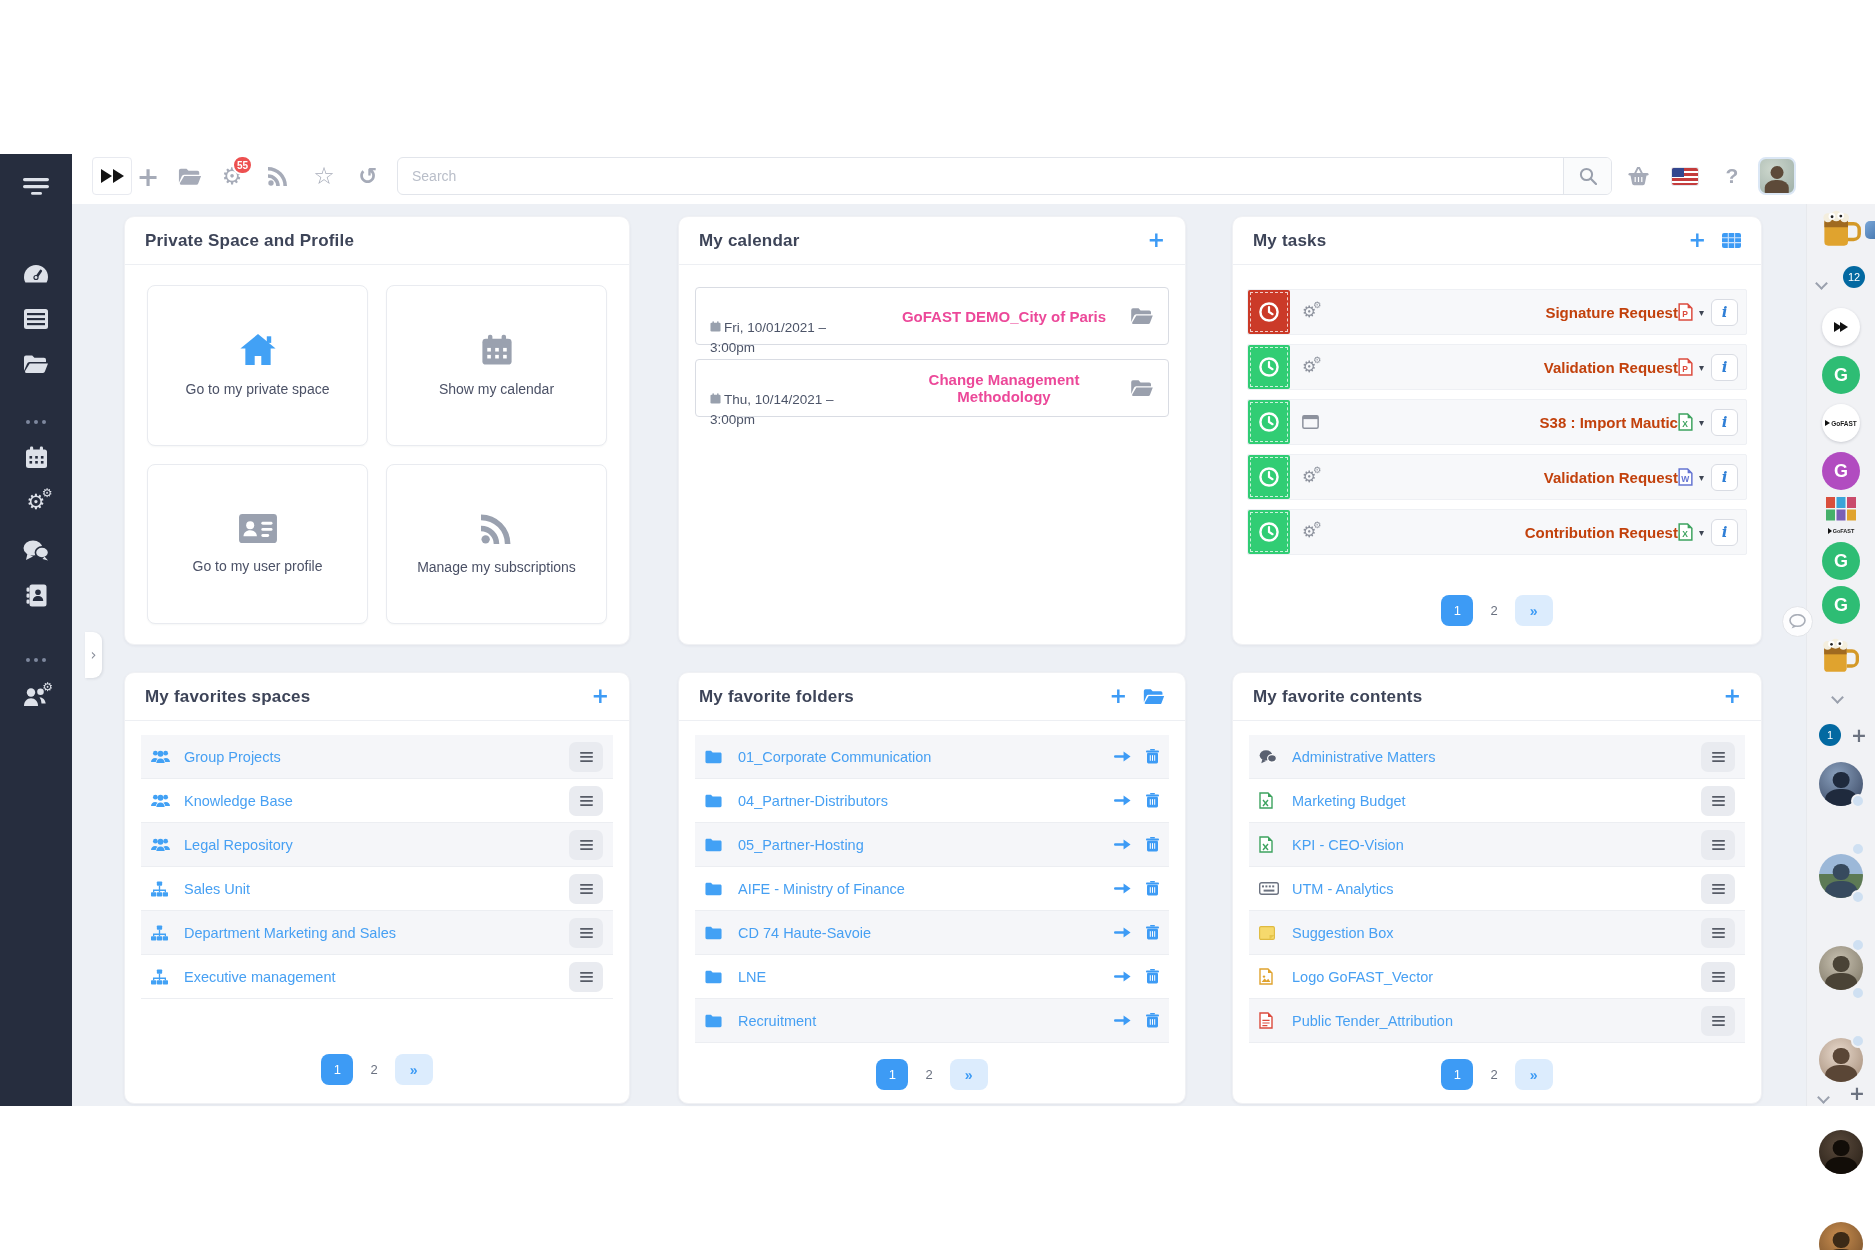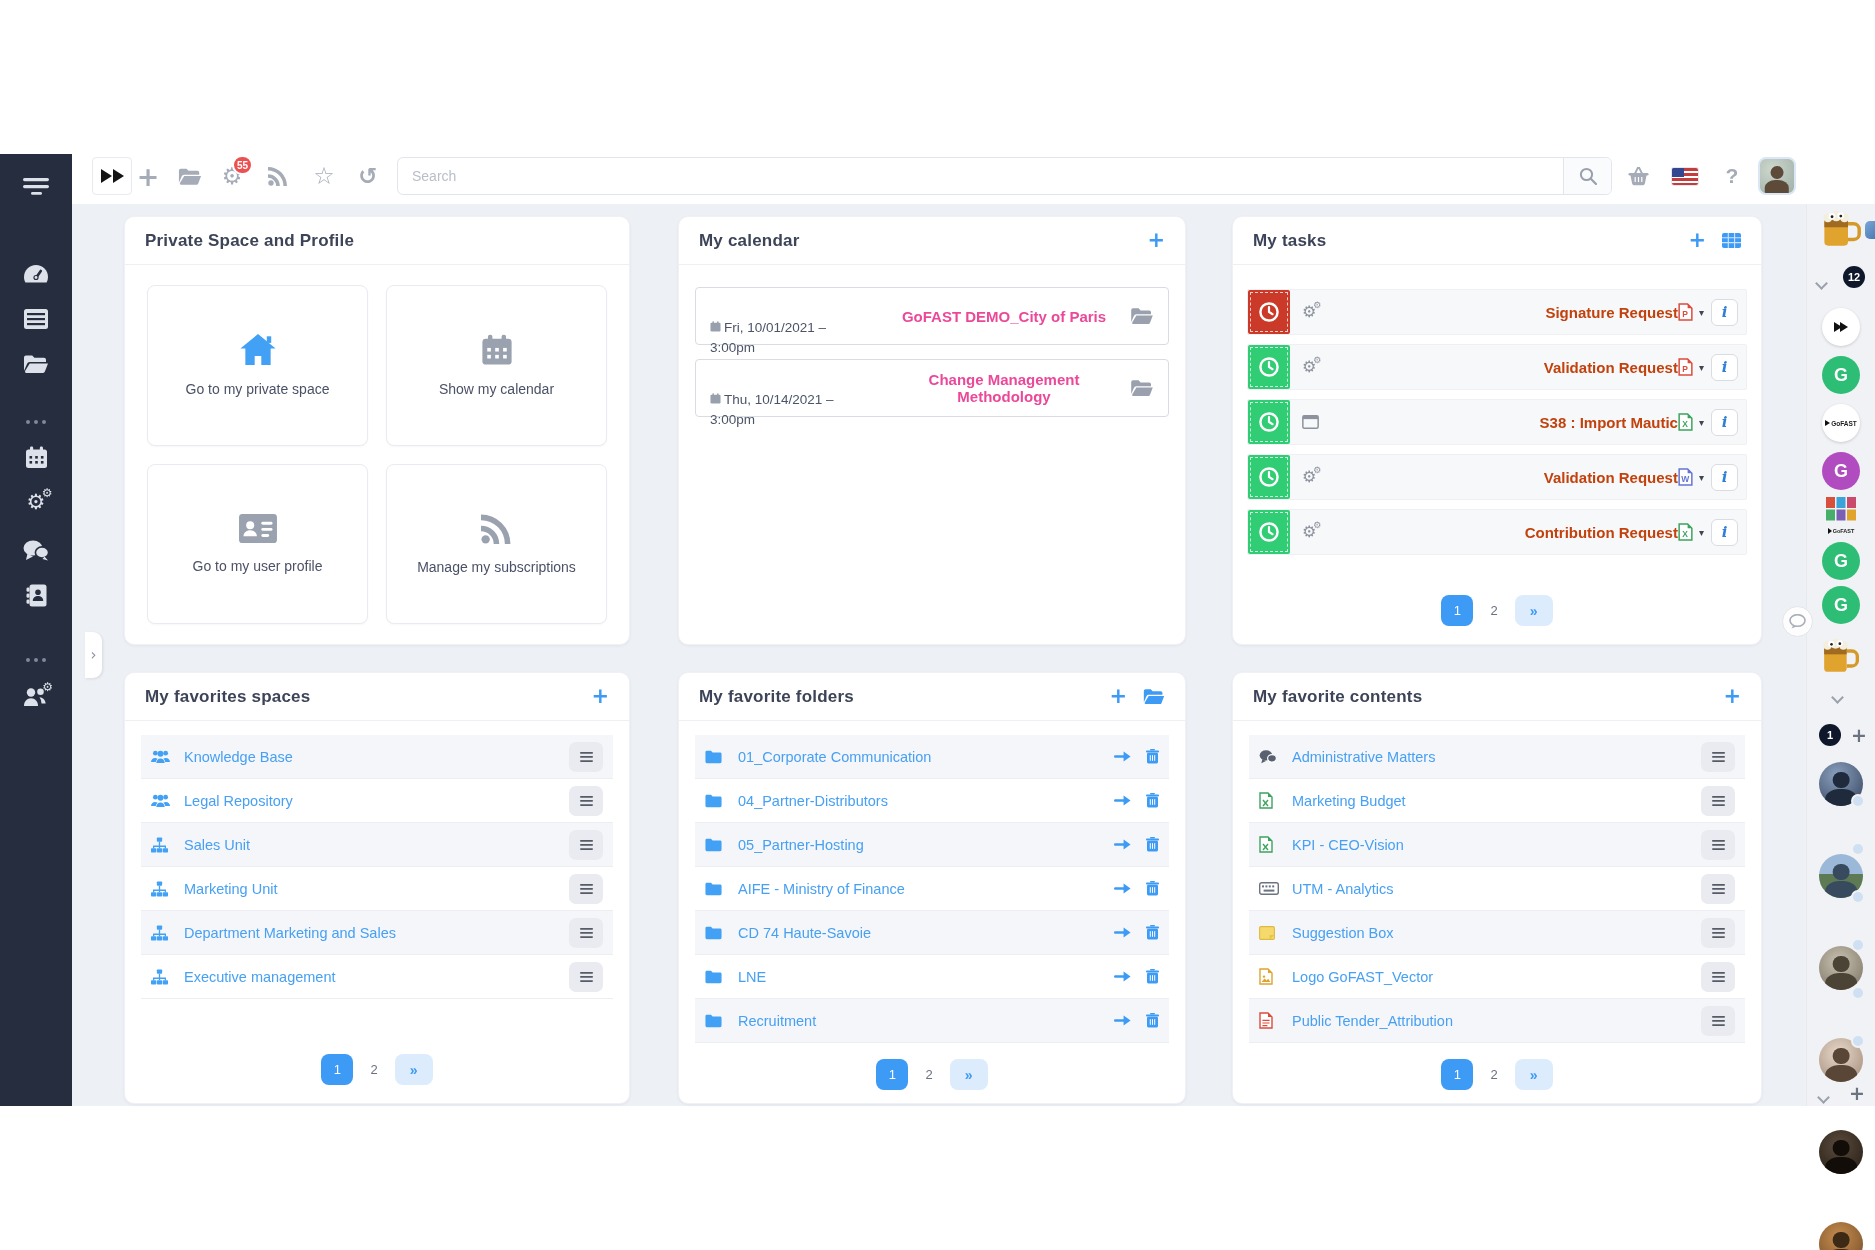--- a/index.html
+++ b/index.html
@@ -103,21 +103,21 @@
   
   .sidebar-right { position:absolute; left:1806px; top:204px; width:69px; height:902px; background:#f1f2f5; border-left:1px solid #e7e9ed; }
   .rs-item { position:absolute; cursor:pointer; }
   .circle { border-radius:50%; display:flex; align-items:center; justify-content:center; }
   .g-av { width:38px; height:38px; color:#fff; font-size:18px; font-weight:bold; }
   .g-green { background:#2ebd74; }
   .g-purple { background:#b14cc0; }
   .white-av { width:38px; height:38px; background:#fff; box-shadow:0 1px 3px rgba(20,30,50,.18); }
   .ff-sm { width:0; height:0; border-left:8px solid #111; border-top:5px solid transparent; border-bottom:5px solid transparent; }
   .gofast-txt { font-size:6.5px; font-weight:bold; color:#1d1d1d; margin-left:1px; letter-spacing:0; }
-  .rs-badge { width:22px; height:22px; border-radius:50%; background:#0f172a; color:#fff; font-size:11px; font-weight:bold; display:flex; align-items:center; justify-content:center; }
+  .rs-badge { width:22px; height:22px; border-radius:50%; background:#0369a1; color:#fff; font-size:11px; font-weight:normal; display:flex; align-items:center; justify-content:center; }
   .chev { width:9px; height:9px; border-left:2px solid #9aa0ad; border-bottom:2px solid #9aa0ad; transform:rotate(-45deg); display:inline-block; }
   .rs-plus { color:#6b7280; font-size:19px; font-weight:bold; line-height:1; }
   .ph-av { width:44px; height:44px; border-radius:50%; position:relative; overflow:hidden; }
   .status-dot { position:absolute; width:14px; height:14px; border-radius:50%; background:#cfe0f2; border:2px solid #f1f2f5; z-index:2; }
   .av1 { background:radial-gradient(circle at 40% 30%, #8aa0bd, #33415c); --fg:#1f2a3d; }
   .av2 { background:linear-gradient(#9cb8d8 45%, #5d7a55 45%); --fg:#374a5e; }
   .av3 { background:radial-gradient(circle at 45% 35%, #c9c2b2, #77705f); --fg:#4a4336; }
   .av4 { background:radial-gradient(circle at 45% 35%, #e8d9cc, #a08874); --fg:#5a4636; }
   .av5 { background:radial-gradient(circle at 45% 35%, #5a4a3c, #241c14); --fg:#120d08; }
   .av6 { background:radial-gradient(circle at 45% 35%, #c98d4e, #6e4a28); --fg:#3c2a16; }
@@ -536,20 +536,38 @@
   <div class="flist">
     <div class="lrow">
       <span class="l-ic">
           <svg width="19" height="15" viewBox="0 0 20 15" fill="#42a1f5">
             <circle cx="4.6" cy="4" r="2.5"></circle>
             <circle cx="15.4" cy="4" r="2.5"></circle>
             <circle cx="10" cy="4.6" r="3.1"></circle>
             <path d="M0 13.4c0-2.6 1.8-4.4 4.3-4.4 1 0 1.9.3 2.6.8A6 6 0 0 0 5 13.4zM15 13.4a6 6 0 0 0-1.9-3.6c.7-.5 1.6-.8 2.6-.8 2.5 0 4.3 1.8 4.3 4.4zM5.6 14.4c0-2.9 1.9-4.9 4.4-4.9s4.4 2 4.4 4.9z"></path>
           </svg>
         </span>
+      <a class="l-link">Group Projects</a>
+      <span class="handle">
+          <svg width="13" height="10" viewBox="0 0 13 10" fill="#565b66">
+            <rect y="0" width="13" height="1.7" rx=".8"></rect>
+            <rect y="4.1" width="13" height="1.7" rx=".8"></rect>
+            <rect y="8.2" width="13" height="1.7" rx=".8"></rect>
+          </svg>
+        </span>
+    </div>
+    <div class="lrow">
+      <span class="l-ic">
+          <svg width="19" height="15" viewBox="0 0 20 15" fill="#42a1f5">
+            <circle cx="4.6" cy="4" r="2.5"></circle>
+            <circle cx="15.4" cy="4" r="2.5"></circle>
+            <circle cx="10" cy="4.6" r="3.1"></circle>
+            <path d="M0 13.4c0-2.6 1.8-4.4 4.3-4.4 1 0 1.9.3 2.6.8A6 6 0 0 0 5 13.4zM15 13.4a6 6 0 0 0-1.9-3.6c.7-.5 1.6-.8 2.6-.8 2.5 0 4.3 1.8 4.3 4.4zM5.6 14.4c0-2.9 1.9-4.9 4.4-4.9s4.4 2 4.4 4.9z"></path>
+          </svg>
+        </span>
       <a class="l-link">Knowledge Base</a>
       <span class="handle">
           <svg width="13" height="10" viewBox="0 0 13 10" fill="#565b66">
             <rect y="0" width="13" height="1.7" rx=".8"></rect>
             <rect y="4.1" width="13" height="1.7" rx=".8"></rect>
             <rect y="8.2" width="13" height="1.7" rx=".8"></rect>
           </svg>
         </span>
     </div>
     <div class="lrow">
@@ -574,39 +592,20 @@
       <span class="l-ic">
           <svg width="17" height="16" viewBox="0 0 18 16" fill="#42a1f5">
             <rect x="6.2" y="0" width="5.6" height="4.6" rx=".8"></rect>
             <rect x="0" y="11.4" width="5.6" height="4.6" rx=".8"></rect>
             <rect x="6.2" y="11.4" width="5.6" height="4.6" rx=".8"></rect>
             <rect x="12.4" y="11.4" width="5.6" height="4.6" rx=".8"></rect>
             <path d="M9 4.6v3.3M2.8 11.4V9.3h12.4v2.1M9 7.9v3.5" stroke="#42a1f5" stroke-width="1.4" fill="none"></path>
           </svg>
         </span>
       <a class="l-link">Sales Unit</a>
-      <span class="handle">
-          <svg width="13" height="10" viewBox="0 0 13 10" fill="#565b66">
-            <rect y="0" width="13" height="1.7" rx=".8"></rect>
-            <rect y="4.1" width="13" height="1.7" rx=".8"></rect>
-            <rect y="8.2" width="13" height="1.7" rx=".8"></rect>
-          </svg>
-        </span>
-    </div>
-    <div class="lrow">
-      <span class="l-ic">
-          <svg width="17" height="16" viewBox="0 0 18 16" fill="#42a1f5">
-            <rect x="6.2" y="0" width="5.6" height="4.6" rx=".8"></rect>
-            <rect x="0" y="11.4" width="5.6" height="4.6" rx=".8"></rect>
-            <rect x="6.2" y="11.4" width="5.6" height="4.6" rx=".8"></rect>
-            <rect x="12.4" y="11.4" width="5.6" height="4.6" rx=".8"></rect>
-            <path d="M9 4.6v3.3M2.8 11.4V9.3h12.4v2.1M9 7.9v3.5" stroke="#42a1f5" stroke-width="1.4" fill="none"></path>
-          </svg>
-        </span>
-      <a class="l-link">Marketing Unit</a>
       <span class="handle">
           <svg width="13" height="10" viewBox="0 0 13 10" fill="#565b66">
             <rect y="0" width="13" height="1.7" rx=".8"></rect>
             <rect y="4.1" width="13" height="1.7" rx=".8"></rect>
             <rect y="8.2" width="13" height="1.7" rx=".8"></rect>
           </svg>
         </span>
     </div>
     <div class="lrow">
       <span class="l-ic">

